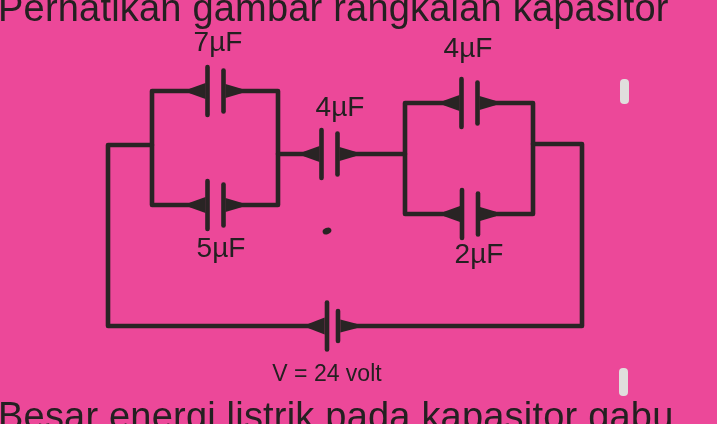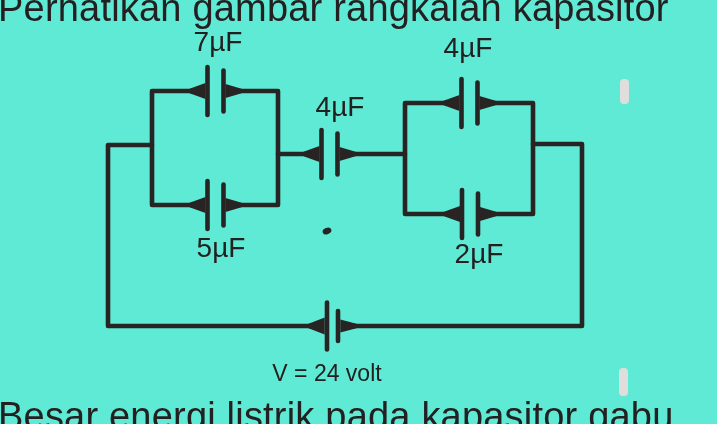--- a/index.html
+++ b/index.html
@@ -1,19 +1,19 @@
 <!DOCTYPE html>
 <html style="--ink: #292424;"><head>
 <meta charset="utf-8">
 <style>
   html,body{margin:0;padding:0;background:#ffffff;}
   .stage{
     position:relative;
     width:717px;height:424px;
-    background:#5eead4;
+    background:#ec4899;
     overflow:hidden;
     font-family:"Liberation Sans", sans-serif;
   }
   .headline{
     position:absolute;
     white-space:nowrap;
     color:#242021;
     font-size:38px;
     line-height:1;
     letter-spacing:0.2px;

